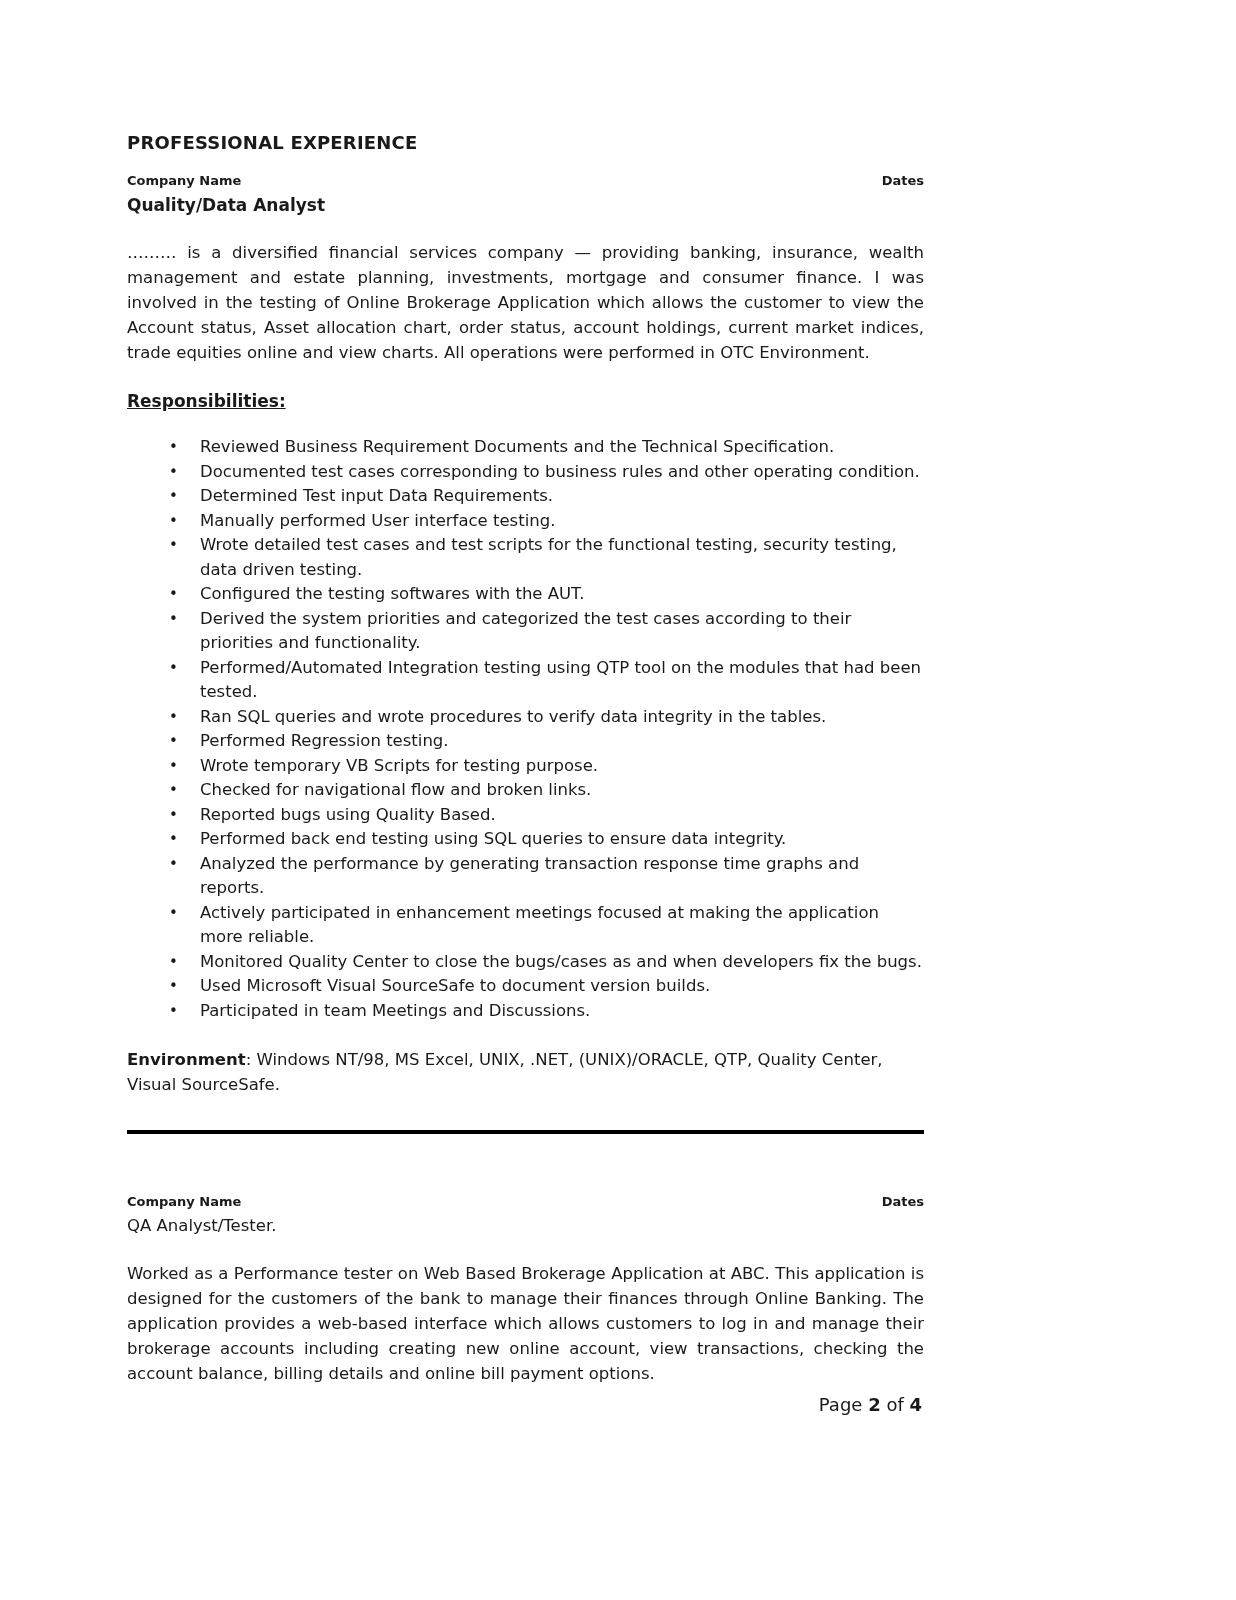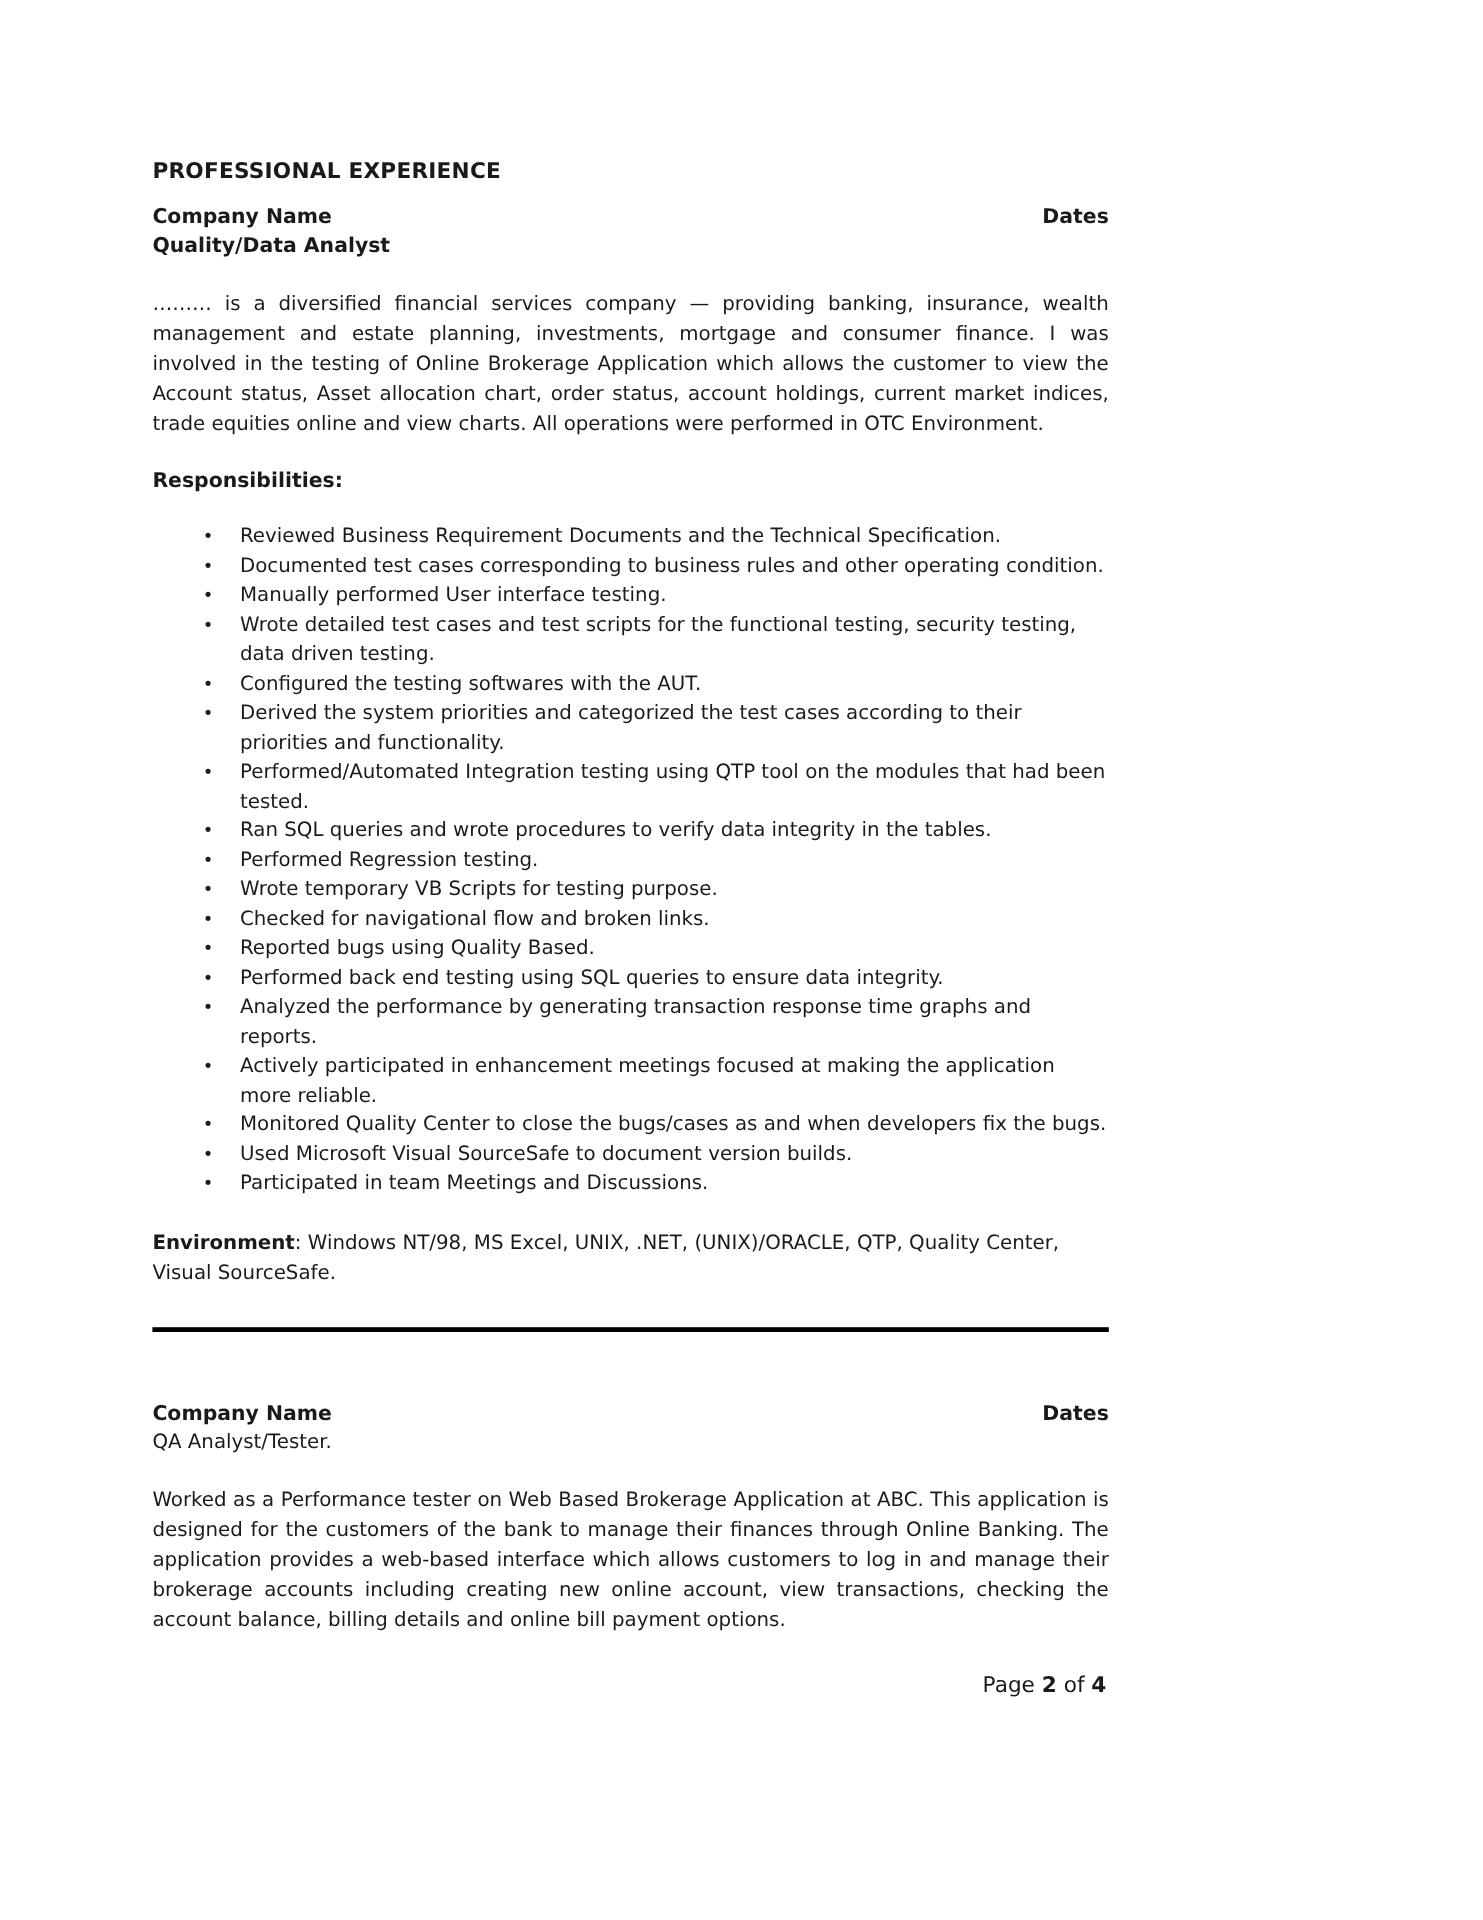--- a/index.html
+++ b/index.html
@@ -23,21 +23,21 @@
     font-size: 18px;
     font-weight: bold;
     margin: 0 0 14px 0;
     letter-spacing: 0.2px;
   }
   .job-header {
     display: flex;
     justify-content: space-between;
     align-items: flex-start;
     font-weight: bold;
-    font-size: 17px;
+    font-size: 13px;
     line-height: 24px;
     gap: 19px;
   }
   .job-title-bold {
     font-weight: bold;
     font-size: 17px;
     line-height: 24px;
   }
   .job-title-plain {
     font-weight: normal;
@@ -45,20 +45,21 @@
     line-height: 24px;
   }
   p.summary {
     margin: 23px 0 0 0;
     text-align: justify;
   }
   .subheading {
     margin-top: 24px;
     font-weight: bold;
     font-size: 17px;
+    text-decoration: underline;
   }
   ul.resp-list {
     list-style: none;
     margin: 21px 0 0 0;
     padding: 0;
   }
   ul.resp-list li {
     position: relative;
     padding-left: 73px;
     line-height: 24.5px;
@@ -110,20 +111,21 @@
 
   <div class="job-title-bold">Quality/Data Analyst</div>
 
   <p class="summary">……… is a diversified financial services company — providing banking, insurance, wealth management and estate planning, investments, mortgage and consumer finance. I was involved in the testing of Online Brokerage Application which allows the customer to view the Account status, Asset allocation chart, order status, account holdings, current market indices, trade equities online and view charts. All operations were performed in OTC Environment.</p>
 
   <div class="subheading">Responsibilities:</div>
 
   <ul class="resp-list">
     <li>Reviewed Business Requirement Documents and the Technical Specification.</li>
     <li>Documented test cases corresponding to business rules and other operating condition.</li>
+    <li>Determined Test input Data Requirements.</li>
     <li>Manually performed User interface testing.</li>
     <li>Wrote detailed test cases and test scripts for the functional testing, security testing, data driven testing.</li>
     <li>Configured the testing softwares with the AUT.</li>
     <li>Derived the system priorities and categorized the test cases according to their priorities and functionality.</li>
     <li>Performed/Automated Integration testing using QTP tool on the modules that had been tested.</li>
     <li>Ran SQL queries and wrote procedures to verify data integrity in the tables.</li>
     <li>Performed Regression testing.</li>
     <li>Wrote temporary VB Scripts for testing purpose.</li>
     <li>Checked for navigational flow and broken links.</li>
     <li>Reported bugs using Quality Based.</li>

